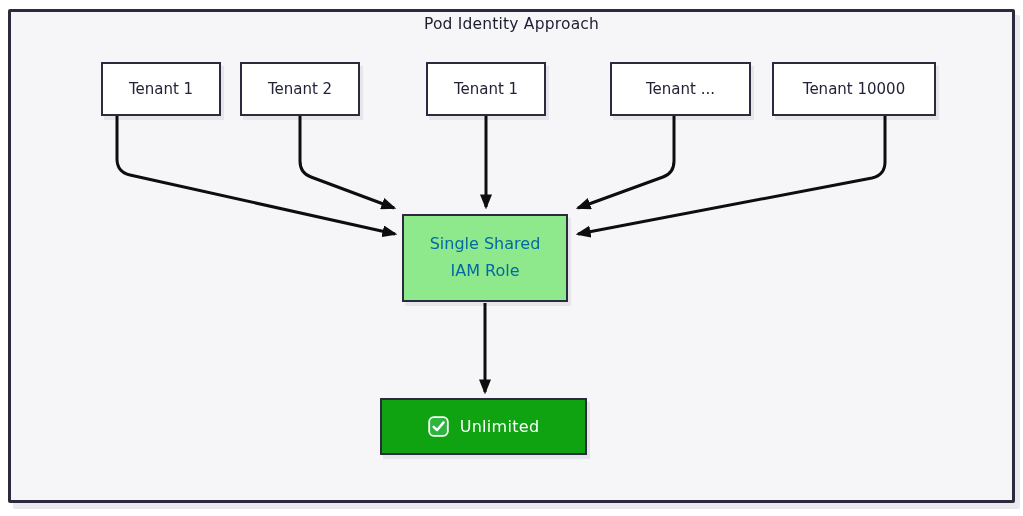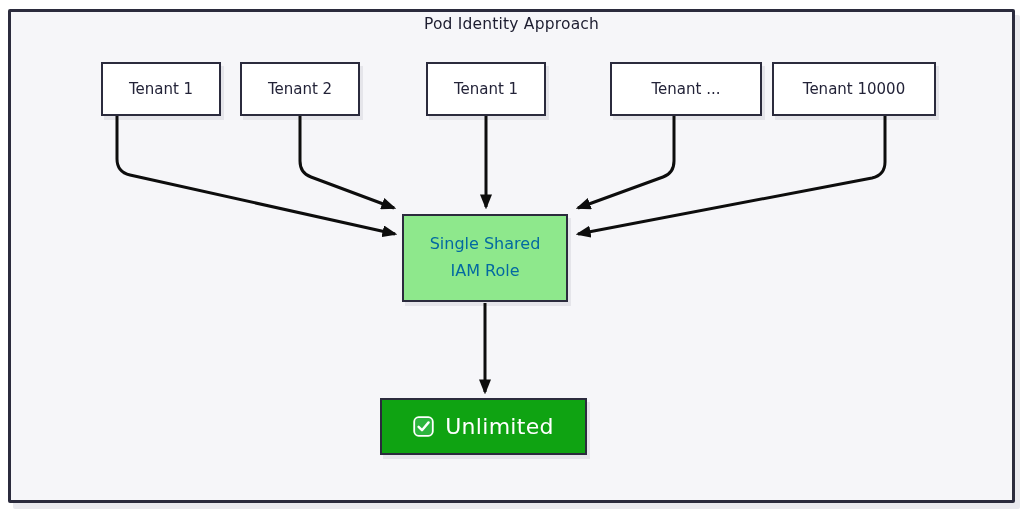--- a/index.html
+++ b/index.html
@@ -45,37 +45,37 @@
     box-shadow: 3px 4px 0 rgba(43,43,61,0.08);
   }
   .tenant {
     height: 54px;
     font-size: 15px;
     color: #232338;
   }
   .tenant-1 { left: 57px;  top: 62px; width: 120px; margin-left: 44px; }
   .tenant-2 { left: 240px; top: 62px; width: 120px; }
   .tenant-3 { left: 426px; top: 62px; width: 120px; }
-  .tenant-4 { left: 610px; top: 62px; width: 152px; }
+  .tenant-4 { left: 610px; top: 62px; width: 141px; }
   .tenant-5 { left: 772px; top: 62px; width: 164px; }
   .iam-box {
     left: 402px; top: 214px;
     width: 166px; height: 88px;
     background: #8ee88c;
     flex-direction: column;
     font-size: 16px;
     line-height: 1.68;
     color: #0369a1;
   }
   .result-box {
     left: 380px; top: 398px;
     width: 207px; height: 57px;
     background: #0fa312;
     color: #ffffff;
-    font-size: 22px;
+    font-size: 16px;
     gap: 11px;
   }
   .result-label { letter-spacing: 0.3px; }
   .check-icon { display: inline-flex; }
   .arrows {
     position: absolute;
     left: 0; top: 0;
     width: 1023px; height: 516px;
     pointer-events: none;
   }

